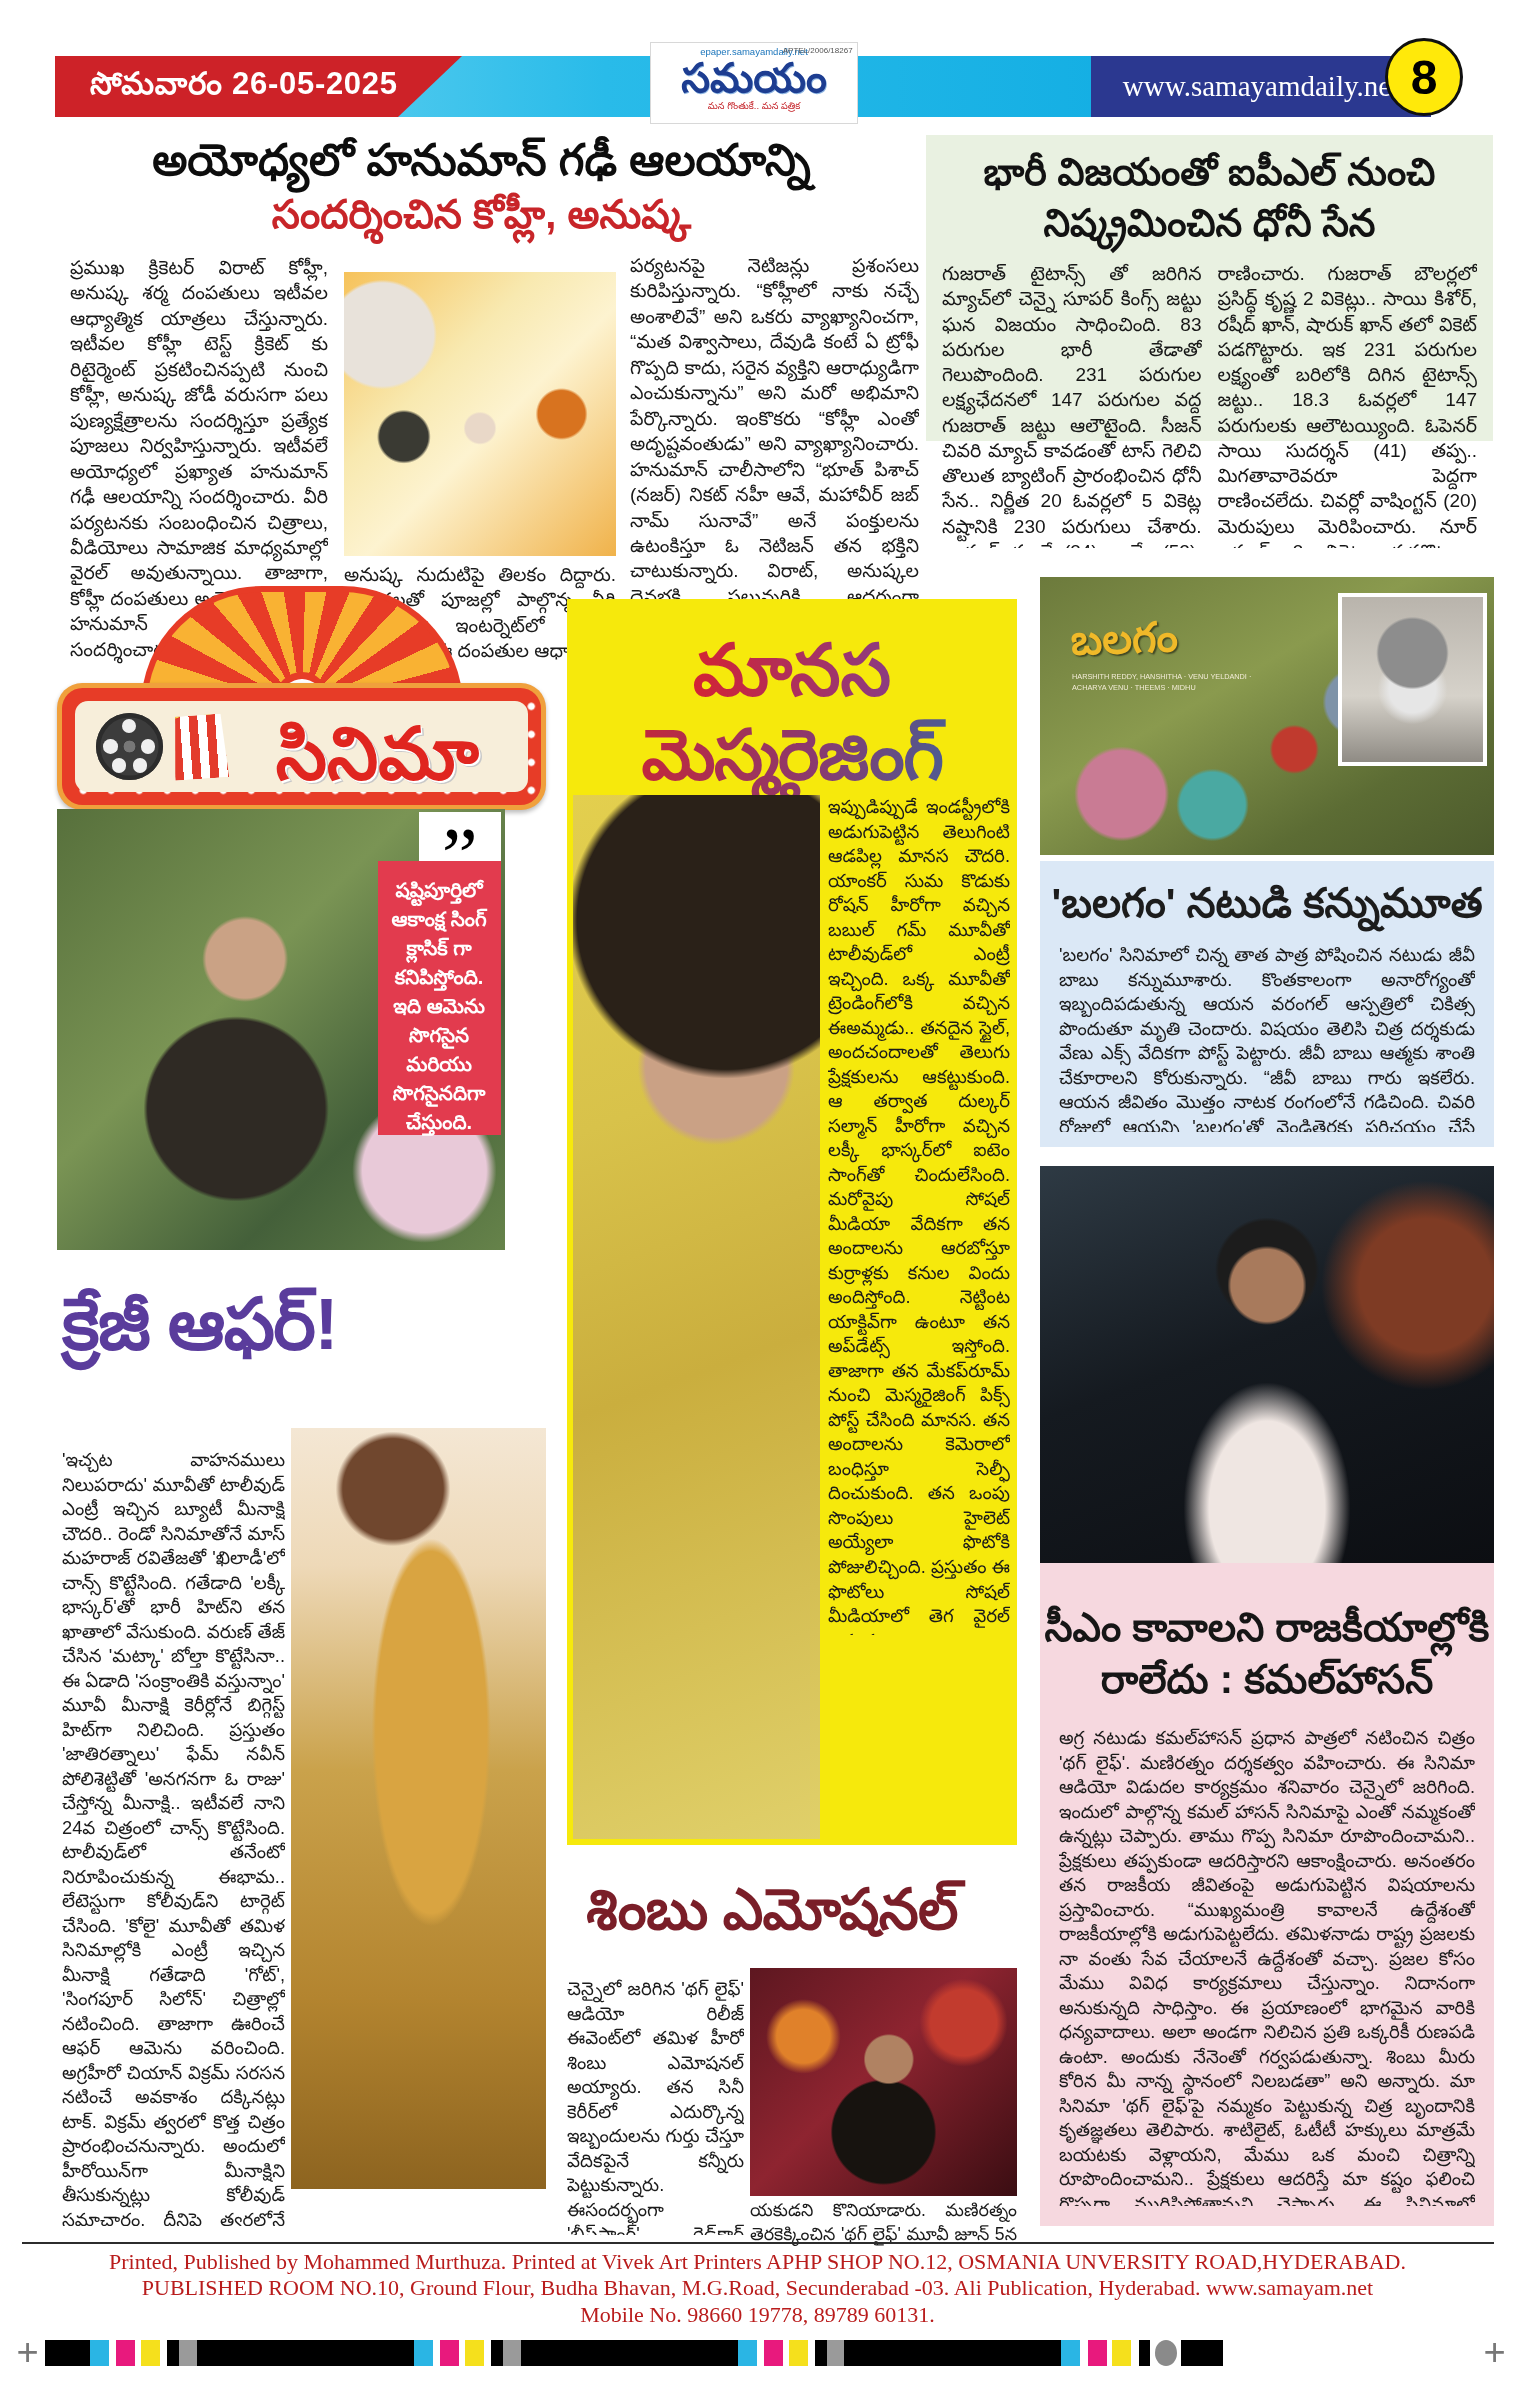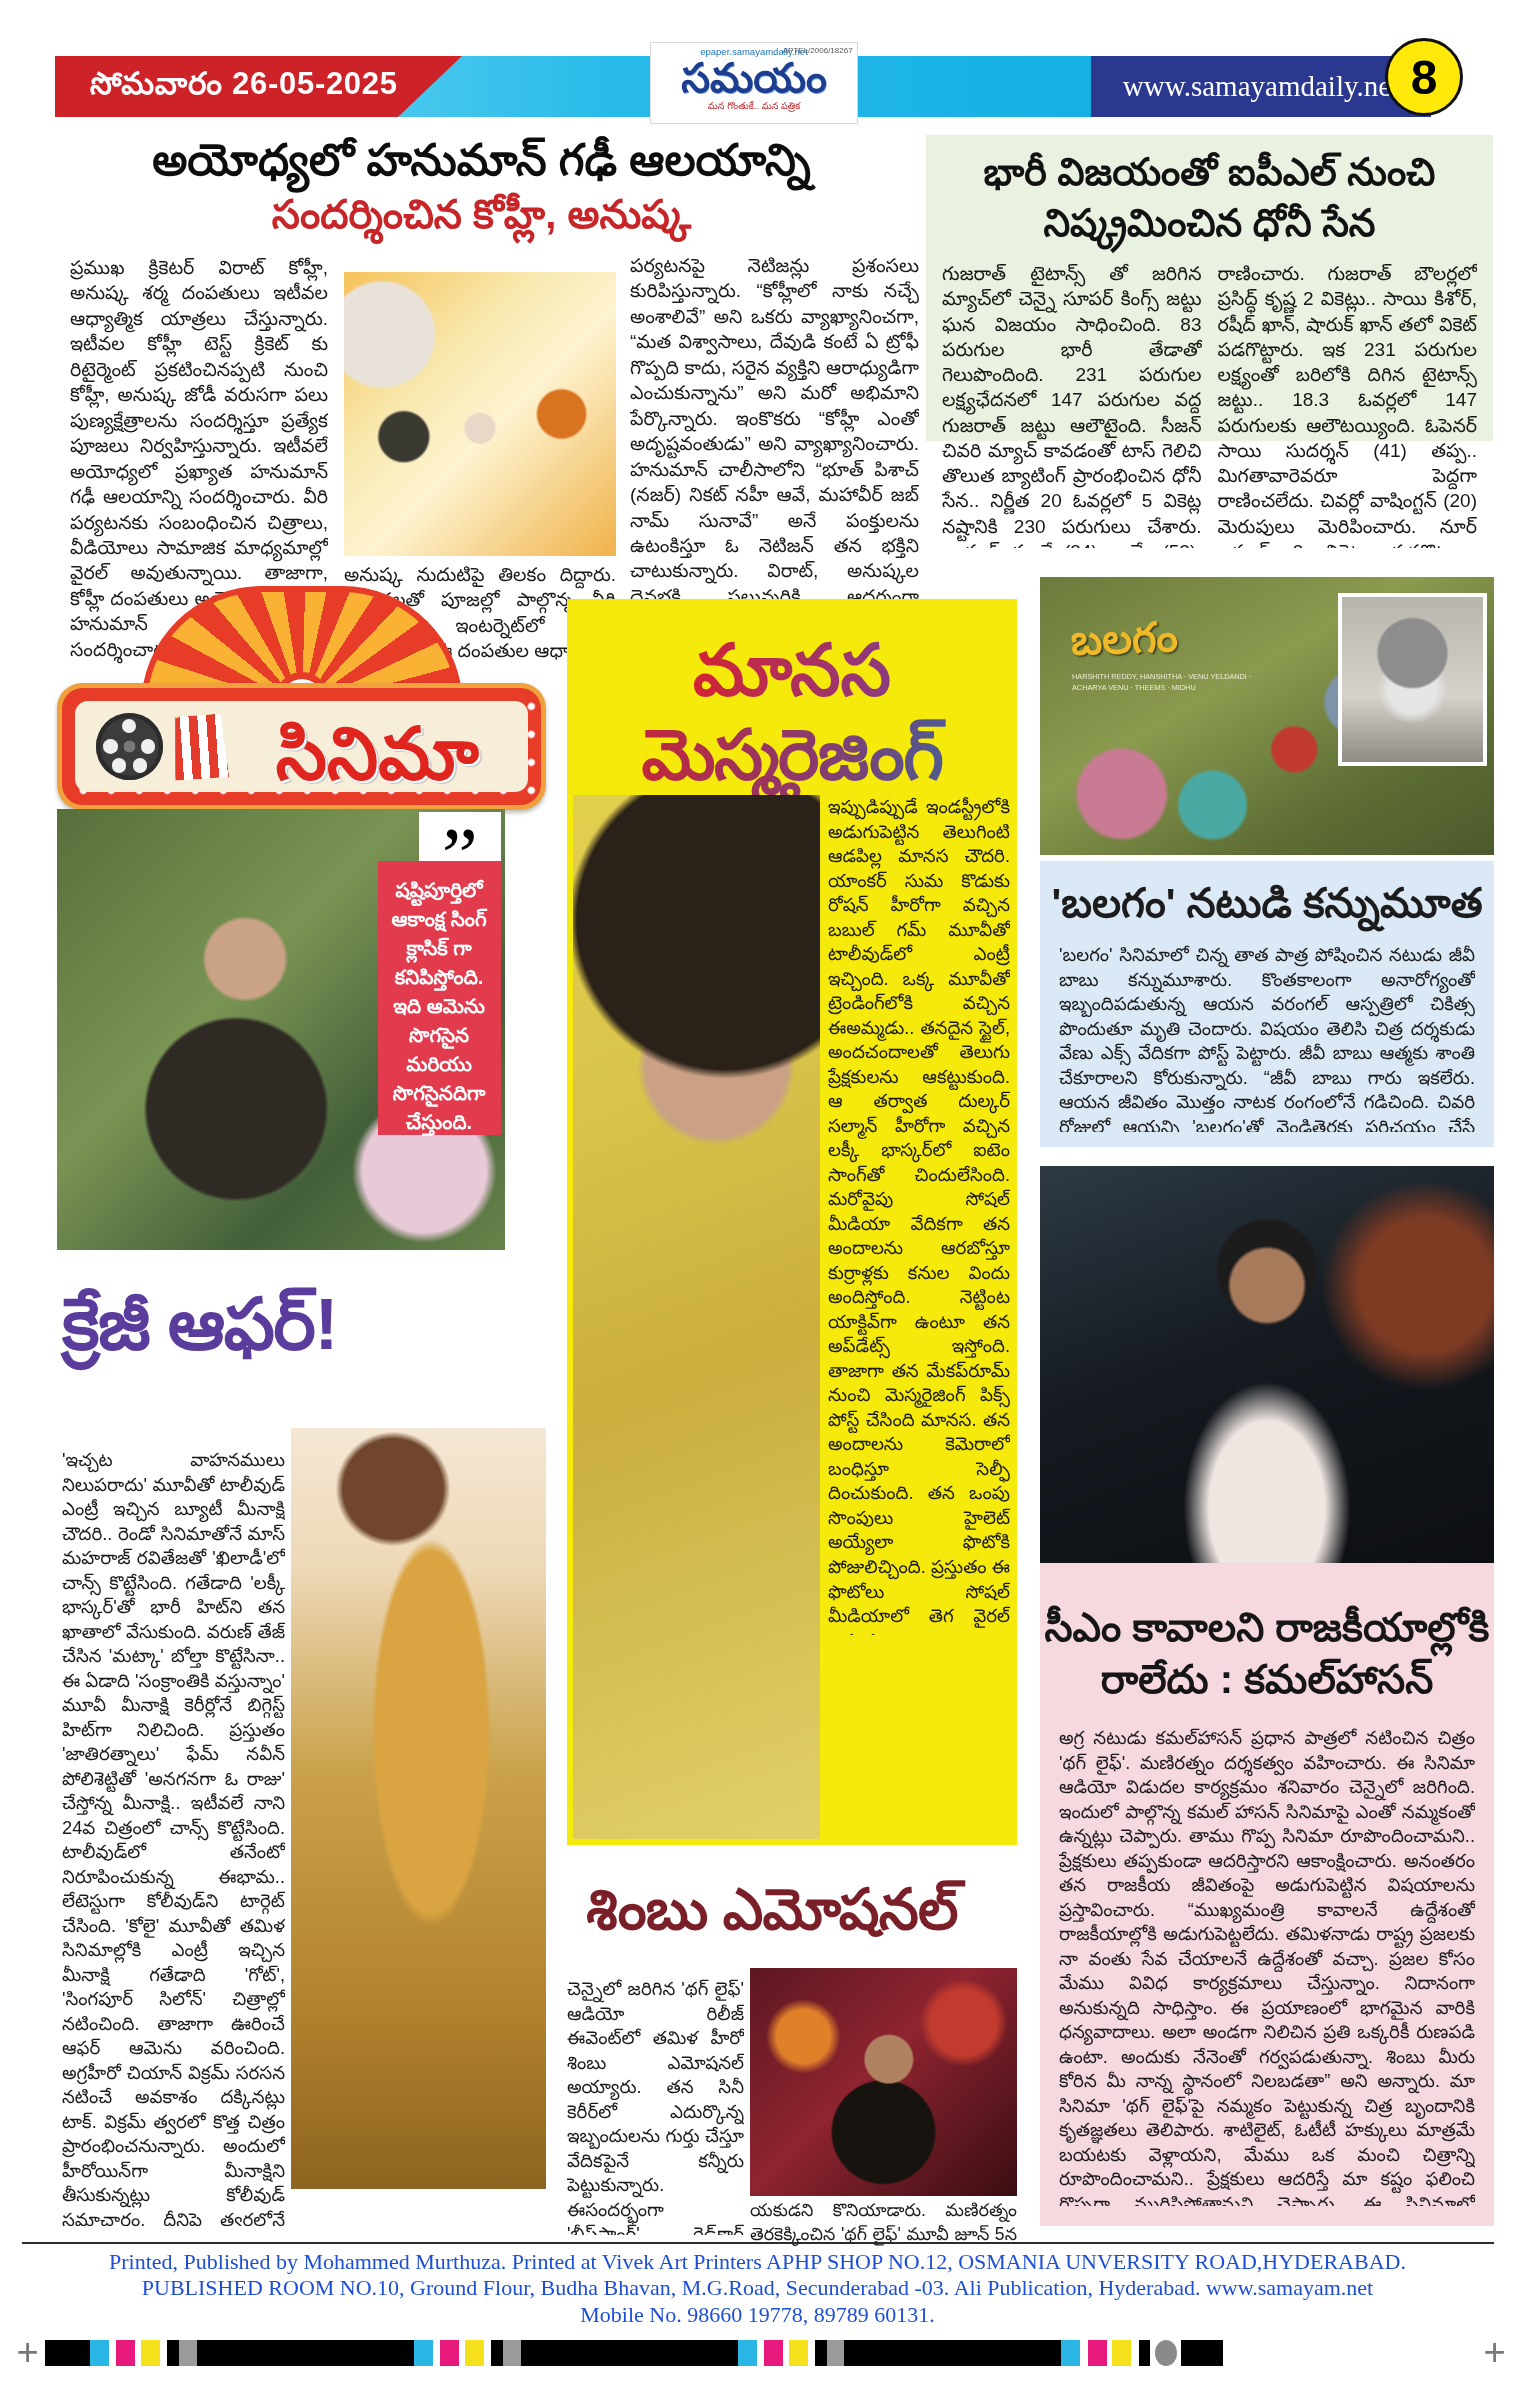--- a/index.html
+++ b/index.html
@@ -157,21 +157,21 @@
       radial-gradient(circle at 50% 26%, #1c1c1c 0 13%, transparent 14%),
       radial-gradient(circle at 85% 30%, #7e3b24 0 14%, transparent 22%),
       linear-gradient(160deg,#2e3a44 0%,#151a20 45%,#0c0e12 100%); }
   .kamal-panel { left:1040px; top:1563px; width:454px; height:663px; background:#f6d8df; }
   .kamal-h1 { position:absolute; left:0; top:42px; width:100%; text-align:center; font-size:40px; font-weight:800; color:#161616; }
   .kamal-h2 { position:absolute; left:0; top:94px; width:100%; text-align:center; font-size:40px; font-weight:800; color:#161616; }
   .kamal-body { position:absolute; left:19px; top:163px; width:416px; height:480px; font-size:18.3px; }
 
   
   .footer-rule { left:22px; top:2242px; width:1472px; height:1.5px; background:#2c2c2c; }
-  .footer-line { left:0; width:1515px; text-align:center; font-family:"Liberation Serif", serif; font-size:22px; color:#1d4ed8; }
+  .footer-line { left:0; width:1515px; text-align:center; font-family:"Liberation Serif", serif; font-size:22px; color:#b91c1c; }
   .f1 { top:2249px; } .f2 { top:2275px; } .f3 { top:2302px; }
 
   
   .cal-bar { left:45px; top:2340px; width:1425px; height:26px; display:flex; align-items:stretch; filter:blur(0.3px); }
   .cal-bar div { height:100%; flex:none; }
   .ck { background:#000; } .cc { background:#2ab5e4; } .cm { background:#e8197d; }
   .cy { background:#f5e01c; } .cw { background:#fff; } .cg { background:#9a9a9a; }
   .co { background:#8a8a8a; border-radius:50%; }
   .crosshair { top:2340px; width:29px; height:26px; color:#777; font-size:38px; line-height:25px; text-align:center; }
 </style>

